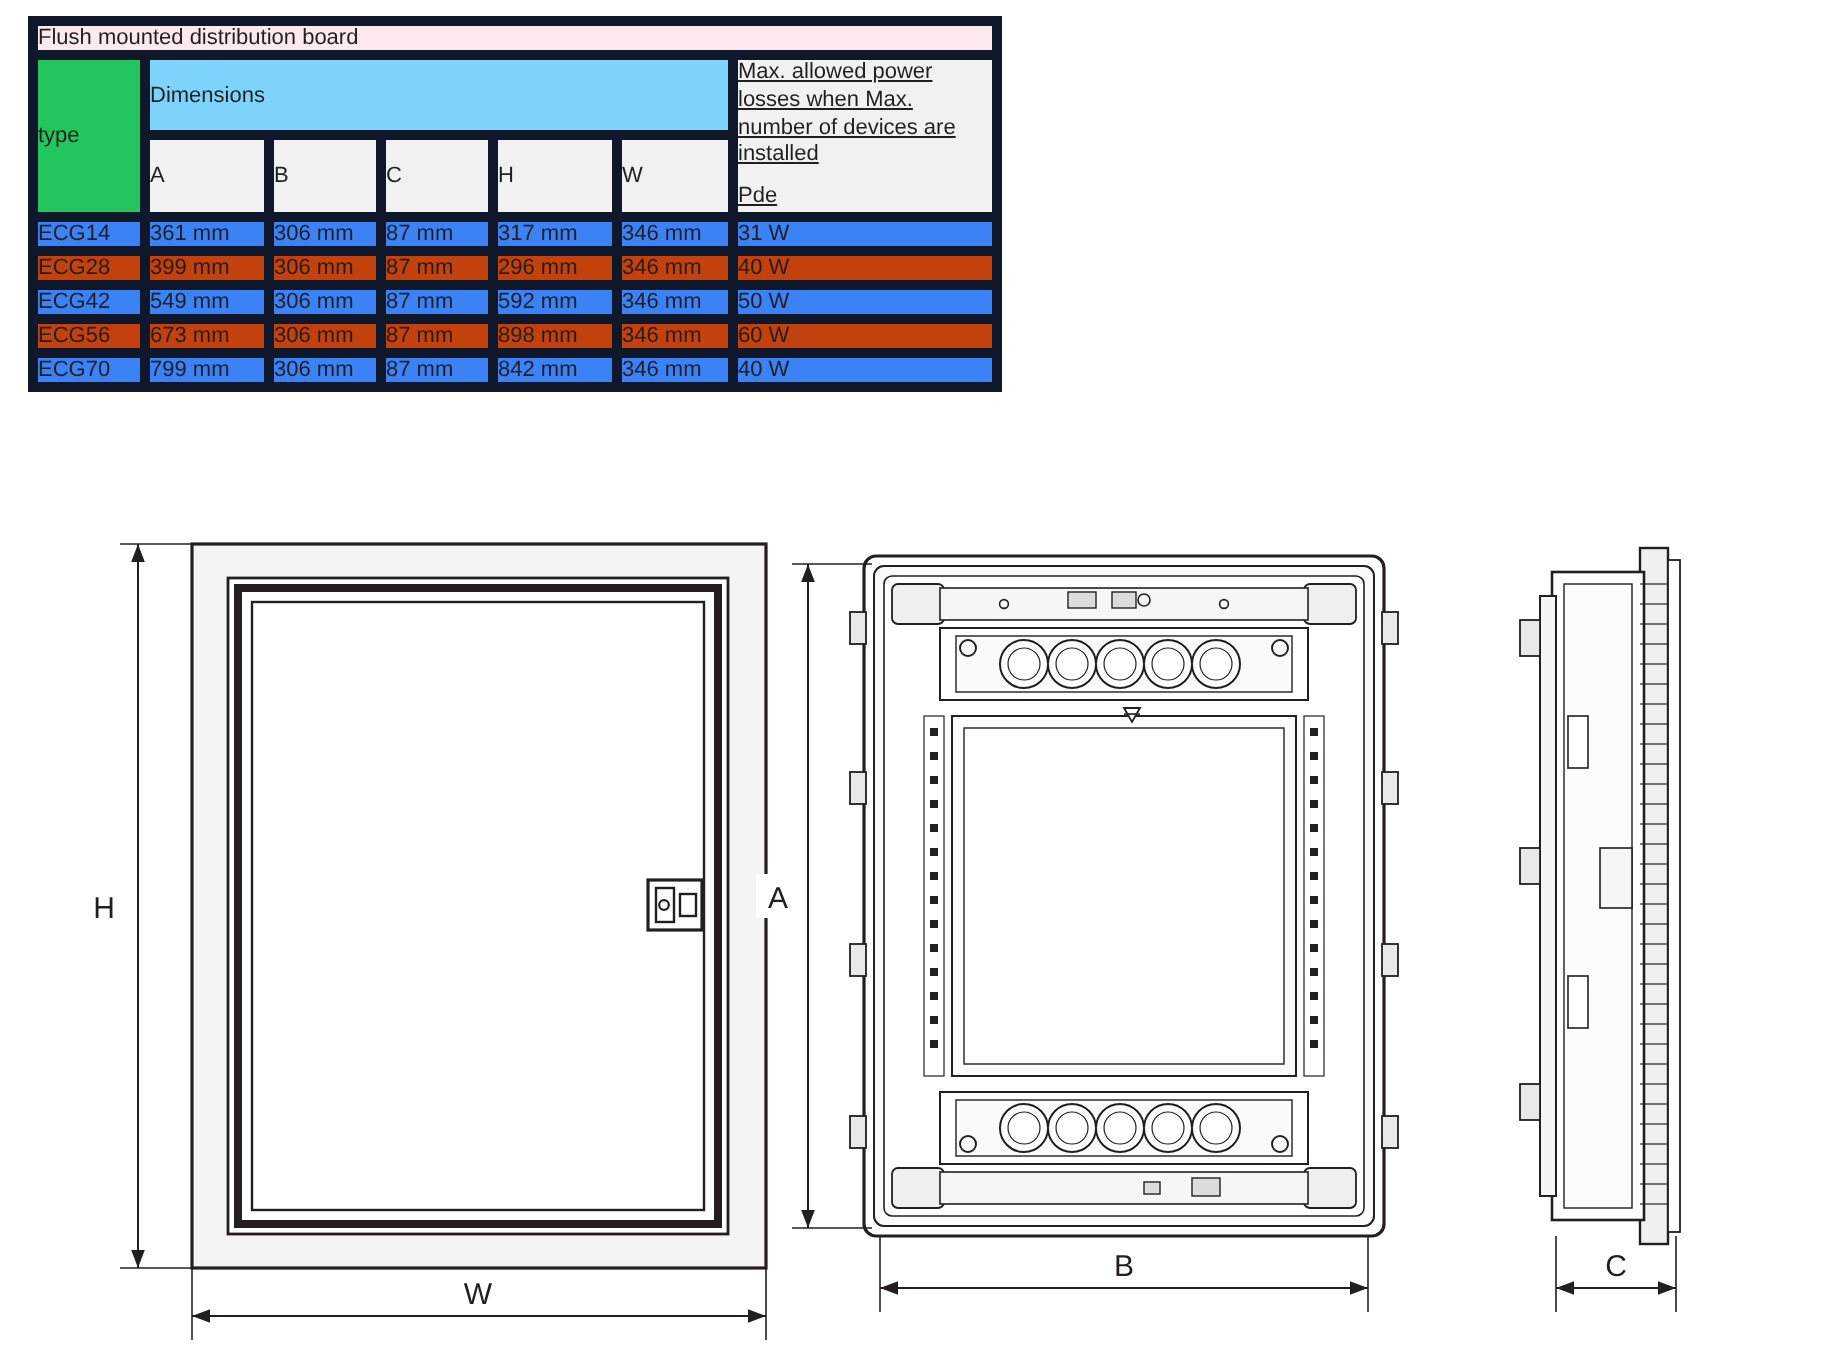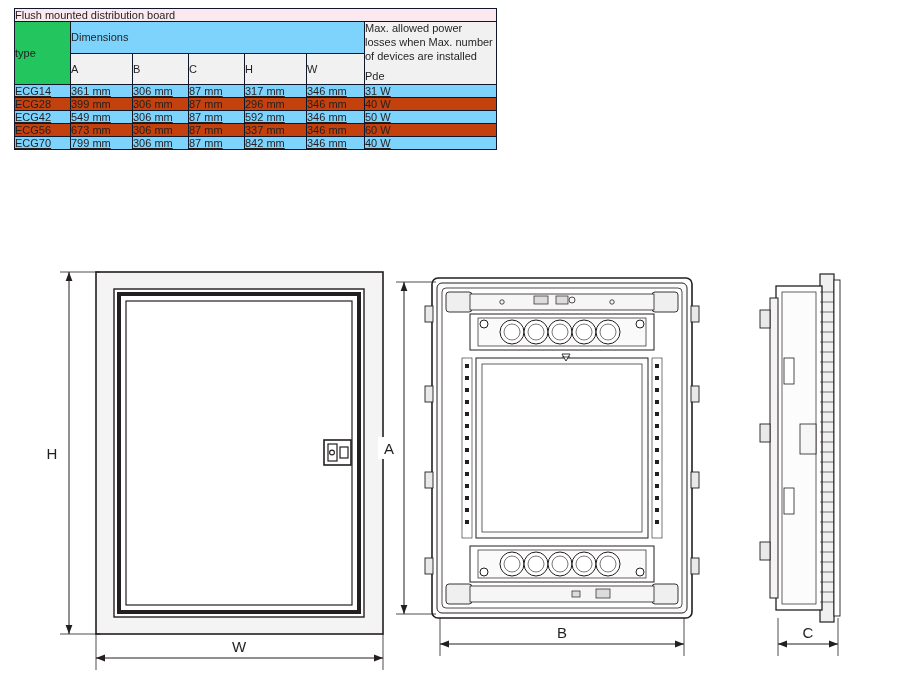--- a/index.html
+++ b/index.html
@@ -22,60 +22,61 @@
     left: 14px;
     top: 8px;
     width: 482px;
   }
   table.spec {
     border-collapse: collapse;
     width: 482px;
     table-layout: fixed;
   }
   table.spec td, table.spec th {
-    border: 1px solid #0f172a;
+    border: 5px solid #0f172a;
     padding: 0;
     font-size: 11px;
     font-weight: normal;
     vertical-align: middle;
     text-align: left;
   }
   .title-cell {
     background: #fbe9ef;
     font-weight: bold;
     font-size: 12.5px;
     padding: 6px 8px 7px 8px;
     color: #231f20;
   }
   .hdr-pde {
     background: #f1f1f2;
     padding: 5px 6px;
     font-size: 10.5px;
     line-height: 1.25;
     vertical-align: top;
+    text-decoration: underline;
   }
   .hdr-type {
     background: #22c55e;
     padding: 4px 6px;
     font-size: 11px;
     vertical-align: middle;
   }
   .hdr-dims {
     background: #7dd3fc;
     text-align: center;
     font-size: 11px;
     padding: 4px 0 3px 0;
   }
   .hdr-sub {
     background: #f1f1f2;
     text-align: center;
     font-size: 11px;
     padding: 3px 0 5px 0;
   }
-  tr.row-odd td { background: #7dd3fc; text-decoration: underline; }
+  tr.row-odd td { background: #3b82f6; }
   tr.row-even td { background: #c2410c; }
   td.cell {
     padding: 6px 6px;
     font-size: 11px;
   }
   td.cell-type {
     padding: 6px 6px 6px 6px;
     font-size: 11px;
   }
   td.cell-num {
@@ -157,21 +158,21 @@
         <td class="cell-num">87 mm</td>
         <td class="cell-num">592 mm</td>
         <td class="cell-num">346 mm</td>
         <td class="cell">50 W</td>
       </tr>
       <tr class="row-even">
         <td class="cell-type">ECG56</td>
         <td class="cell-num">673 mm</td>
         <td class="cell-num">306 mm</td>
         <td class="cell-num">87 mm</td>
-        <td class="cell-num">337 mm</td>
+        <td class="cell-num">898 mm</td>
         <td class="cell-num">346 mm</td>
         <td class="cell">60 W</td>
       </tr>
       <tr class="row-odd">
         <td class="cell-type">ECG70</td>
         <td class="cell-num">799 mm</td>
         <td class="cell-num">306 mm</td>
         <td class="cell-num">87 mm</td>
         <td class="cell-num">842 mm</td>
         <td class="cell-num">346 mm</td>

